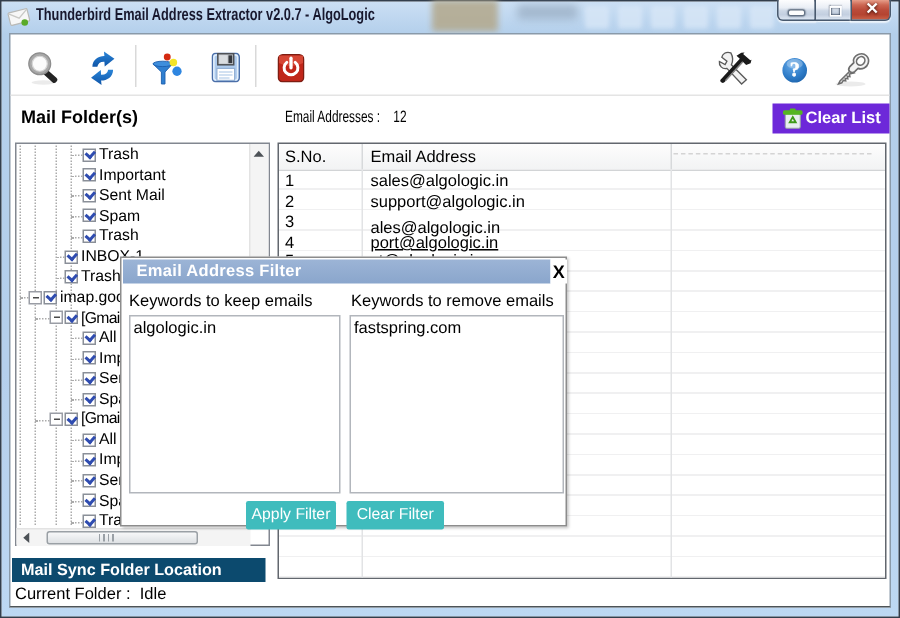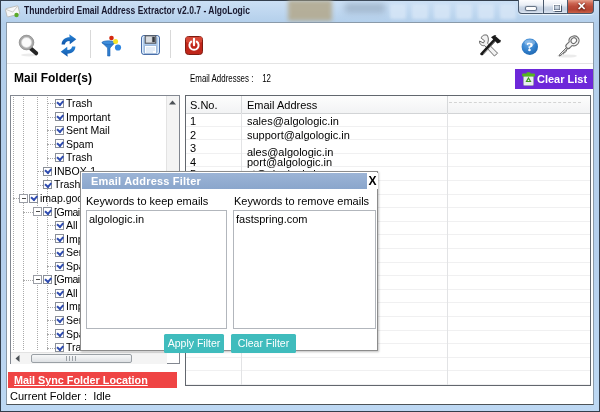--- a/index.html
+++ b/index.html
@@ -49,21 +49,21 @@
 .tlabel{position:absolute;font-size:10.5px;color:#000;white-space:nowrap;}
 
 #table{position:absolute;left:185px;top:95px;width:406px;height:291px;box-sizing:border-box;border:1px solid #62676e;background:#fff;}
 #thead{position:absolute;left:0;top:0;width:100%;height:17px;background:linear-gradient(to bottom,#fdfdfd,#f2f3f4);border-bottom:1px solid #d2d4d6;}
 #tbody{position:absolute;left:0;top:17px;width:100%;height:272px;
  background:repeating-linear-gradient(to bottom,transparent 0px,transparent 12.6px,#f0f0f1 12.6px,#f0f0f1 13.6px);}
 .col1{position:absolute;left:55px;top:0;bottom:0;width:1px;background:#e2e3e5;}
 .col2{position:absolute;left:261px;top:0;bottom:0;width:1px;background:#e2e3e5;}
 .trow{position:absolute;font-size:11px;color:#000;white-space:nowrap;}
 
-#syncbar{position:absolute;left:8px;top:372px;width:169px;height:16px;background:#ef4444;color:#fff;font-size:10.8px;font-weight:bold;line-height:16px;text-decoration:underline;}
+#syncbar{position:absolute;left:8px;top:372px;width:169px;height:16px;background:#0c4a6e;color:#fff;font-size:10.8px;font-weight:bold;line-height:16px;}
 #syncbar span{margin-left:6px;}
 #status{position:absolute;left:10px;top:390px;font-size:11px;color:#000;}
 
 #dlg{position:absolute;left:80px;top:171px;width:298px;height:180px;background:#fff;box-sizing:border-box;
  border:1px solid #8c8c8c;box-shadow:1px 1px 2px rgba(0,0,0,0.25);z-index:50;}
 #dlgtitle{position:absolute;left:1px;top:1px;width:285px;height:16px;background:linear-gradient(to bottom,#9cb4d6,#8aa6cc);}
 #dlgtitle span{position:absolute;left:9px;top:1.5px;font-size:11px;font-weight:bold;color:#fff;letter-spacing:0.2px;}
 #dlgx{position:absolute;left:286px;top:1px;width:11px;height:16px;background:#fff;font-size:12px;font-weight:bold;color:#000;text-align:center;line-height:16px;}
 .dlab{position:absolute;top:23px;font-size:11px;color:#000;white-space:nowrap;}
 .dta{position:absolute;top:38px;height:119px;box-sizing:border-box;border:1px solid #b2b6bc;background:#fff;font-size:11px;color:#000;padding:2px 2px;}
@@ -261,21 +261,21 @@
    <div id="tbody">
      <div class="col1"></div>
      <div class="col2"></div>
      <div class="trow" style="left:4px;top:2px;">1</div>
         <div class="trow" style="left:61px;top:2px;">sales@algologic.in</div>
      <div class="trow" style="left:4px;top:15.6px;">2</div>
         <div class="trow" style="left:61px;top:15.6px;">support@algologic.in</div>
      <div class="trow" style="left:4px;top:29.2px;">3</div>
         <div class="trow" style="left:61px;top:33px;">ales@algologic.in</div>
      <div class="trow" style="left:4px;top:42.8px;">4</div>
-        <div class="trow" style="left:61px;top:42.8px;">port@algologic.in</div>
+        <div class="trow" style="left:61px;top:42.8px;text-decoration:underline;">port@algologic.in</div>
      <div class="trow" style="left:4px;top:54.8px;">5</div>
         <div class="trow" style="left:61px;top:54.8px;">st@algologic.in</div>
    </div>
  </div>
 
  <div id="syncbar"><span>Mail Sync Folder Location</span></div>
  <div id="status">Current Folder :&nbsp;&nbsp;Idle</div>
 
  <div id="dlg">
    <div id="dlgtitle">

